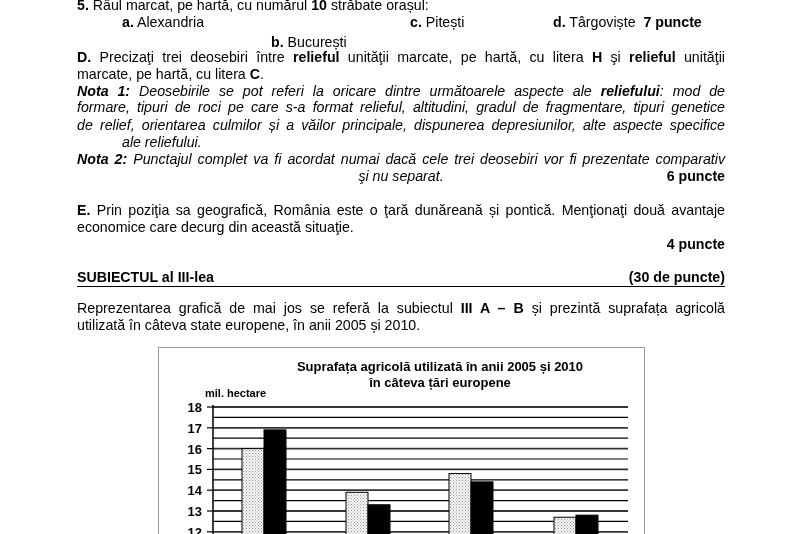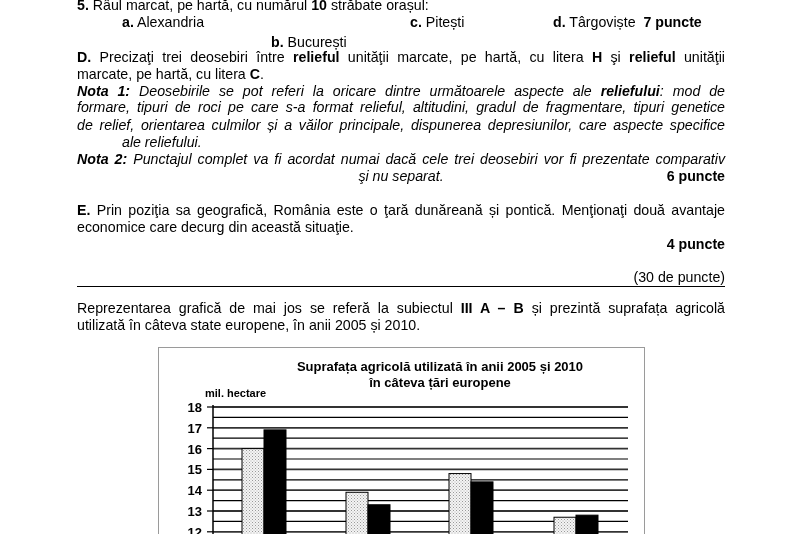--- a/index.html
+++ b/index.html
@@ -9,50 +9,51 @@
     position: relative;
   }
   .abs { position: absolute; white-space: nowrap; }
   .line { position: absolute; left: 77px; width: 648px; white-space: nowrap; }
   .just { text-align: justify; text-align-last: justify; }
   b { font-weight: bold; }
   i { }
   .right { position: absolute; right: 75px; font-weight: bold; white-space: nowrap; margin-left: 38px; }
   .heading-row { position: absolute; left: 77px; width: 648px; top: 269px; border-bottom: 1.5px solid #000; height: 17px; }
   .heading-row .l { position: absolute; left: 0; top: 0; font-weight: bold; }
-  .heading-row .r { position: absolute; right: 0; top: 0; font-weight: normal; }
+  .heading-row .r { position: absolute; right: 0; top: 0; font-weight: bold; }
   #chart-box { position: absolute; left: 158px; top: 347px; width: 485px; height: 200px; border: 1px solid #9a9a9a; border-bottom: none; }
   svg { position: absolute; left: 0; top: 0; }
 </style>
 </head>
 <body>
 
 <div class="abs" style="left:77px; top:-3px;">
   <b>5.</b><span> Râul marcat, pe hartă, cu numărul </span><b>10</b><span> străbate orașul:</span>
 </div>
 <div class="abs" style="left:122px; top:14px;"><b>a.</b><span> Alexandria</span></div>
 <div class="abs" style="left:271px; top:14px;margin-top:20px;"><b>b.</b><span> București</span></div>
 <div class="abs" style="left:410px; top:14px;"><b>c.</b><span> Pitești</span></div>
 <div class="abs" style="left:553px; top:14px;"><b>d.</b><span> Târgoviște</span>&nbsp;&nbsp;<b>7 puncte</b></div>
 
 <div class="line just" style="top:49px;"><b>D.</b><span> Precizaţi trei deosebiri între </span><b>relieful</b><span> unităţii marcate, pe hartă, cu litera </span><b>H</b><span> şi </span><b>relieful</b><span> unităţii</span></div>
 <div class="line" style="top:66px;"><span>marcate, pe hartă, cu litera  </span><b>C</b><span>.</span></div>
 <div class="line just" style="top:83px;"><i><b>Nota 1:</b><span> Deosebirile se pot referi la oricare dintre următoarele aspecte ale </span><b>reliefului</b><span>: mod de</span></i></div>
 <div class="line just" style="top:88px;margin-top:11px;"><i>formare, tipuri de roci pe care s-a format relieful, altitudini, gradul de fragmentare, tipuri genetice</i></div>
-<div class="line just" style="top:117px;"><i>de relief, orientarea culmilor și a văilor principale, dispunerea depresiunilor, care aspecte specifice</i></div>
+<div class="line just" style="top:117px;"><i>de relief, orientarea culmilor și a văilor principale, dispunerea depresiunilor, alte aspecte specifice</i></div>
 <div class="line" style="top:134px;margin-left:45px;"><i>ale reliefului.</i></div>
 <div class="line just" style="top:151px;"><i><b>Nota 2:</b><span> Punctajul complet va fi acordat numai dacă cele trei deosebiri vor fi prezentate comparativ</span></i></div>
 <div class="line" style="top:168px;text-align:center;"><i>şi nu separat.</i></div>
 <div class="right" style="top:168px;">6 puncte</div>
 
 <div class="line just" style="top:202px;"><b>E.</b><span> Prin poziţia sa geografică, România este o ţară dunăreană și pontică. Menţionaţi două avantaje</span></div>
 <div class="line" style="top:219px;"><span>economice care decurg din această situaţie.</span></div>
 <div class="right" style="top:236px;">4 puncte</div>
 
 <div class="heading-row">
+  <span class="l">SUBIECTUL al III-lea</span>
   <span class="r">(30 de puncte)</span>
 </div>
 
 <div class="line just" style="top:300px;"><span>Reprezentarea grafică de mai jos se referă la subiectul </span><b>III A – B</b><span> și prezintă suprafața agricolă</span></div>
 <div class="line" style="top:317px;"><span>utilizată în câteva state europene, în anii 2005 și 2010.</span></div>
 
 <div id="chart-box"></div>
 <svg id="chart" width="800" height="534">
   <defs>
     <pattern id="dots" width="3" height="3" patternUnits="userSpaceOnUse">

